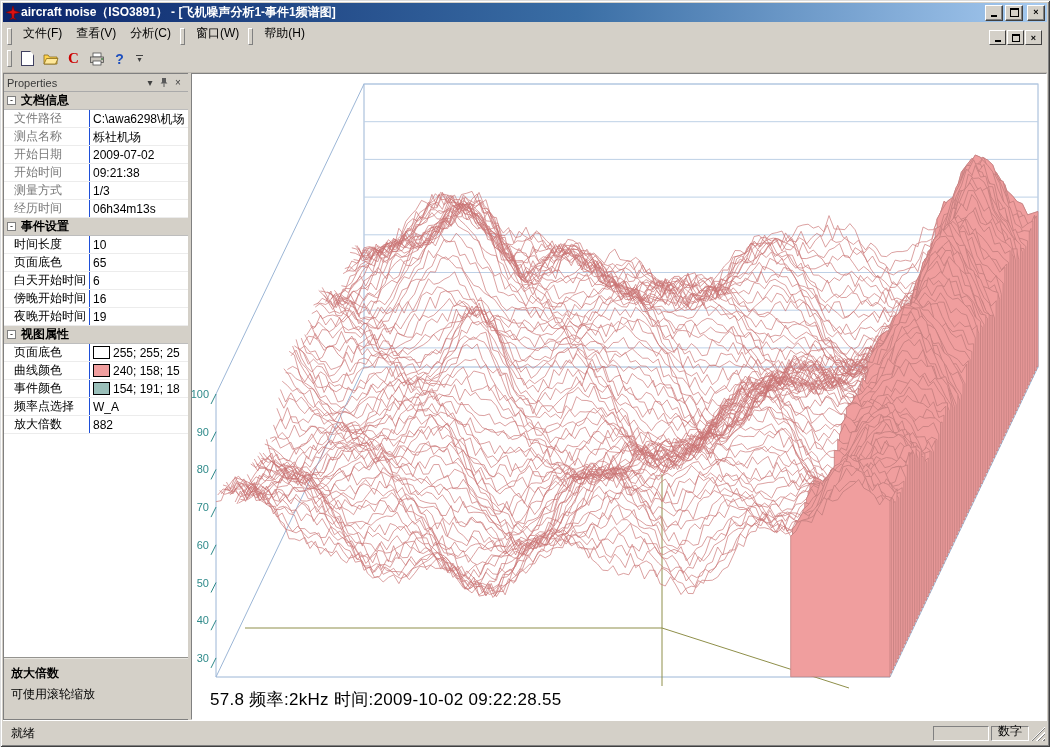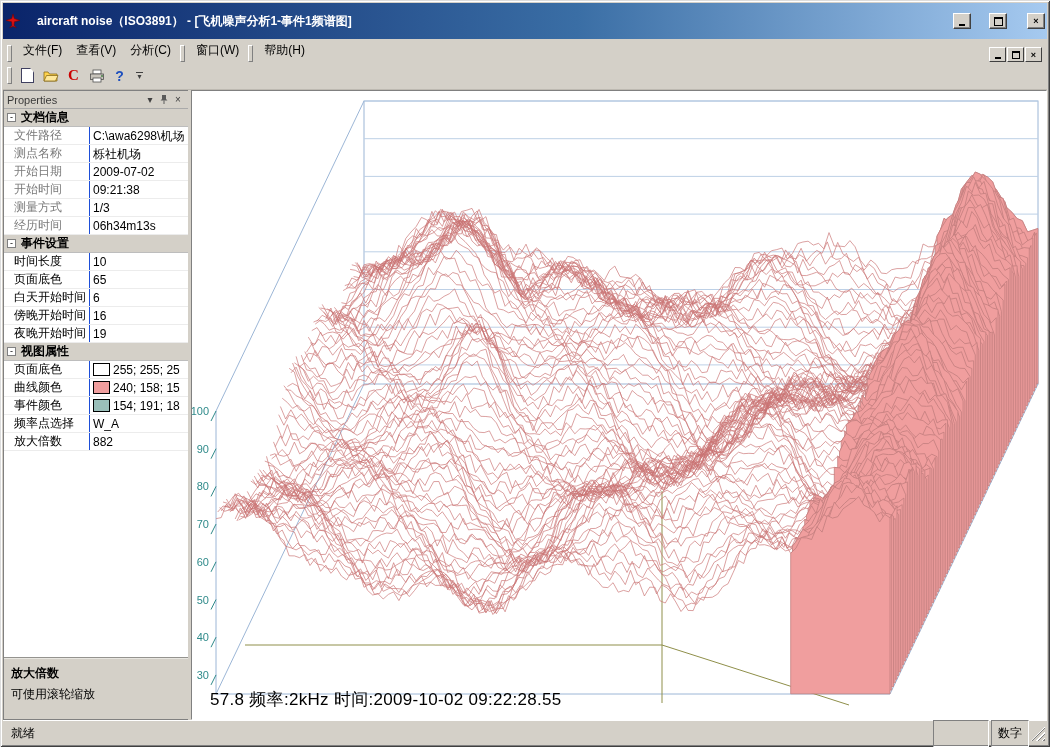--- a/index.html
+++ b/index.html
@@ -1,21 +1,21 @@
 <!DOCTYPE html>
 <html><head>
 <meta charset="utf-8">
 <style>
   html,body{margin:0;padding:0;background:#808080}
   body{width:1050px;height:747px;font-family:"Liberation Sans","DejaVu Sans",sans-serif;font-size:12px;color:#000}
   .window{position:absolute;left:0;top:0;width:1050px;height:747px;box-sizing:border-box;background:#d4d0c8;
     padding:3px;display:flex;flex-direction:column;
     box-shadow:inset 1px 1px 0 #dcdcdc, inset -1px -1px 0 #404040, inset 2px 2px 0 #ffffff, inset -2px -2px 0 #808080;}
   
-  .titlebar{height:36px;flex:none;background:linear-gradient(90deg,#0a246a,#3a6ea5 55%,#a6caf0);display:flex;align-items:center;padding:0 2px;gap:16px}
+  .titlebar{height:19px;flex:none;background:linear-gradient(90deg,#0a246a,#3a6ea5 55%,#a6caf0);display:flex;align-items:center;padding:0 2px;gap:0}
   .title-text{color:#fff;font-weight:bold;font-size:12px;white-space:nowrap;overflow:hidden;flex:1}
   .winbtn{width:16px;height:14px;flex:none;background:#d4d0c8;border:1px solid;border-color:#ffffff #404040 #404040 #ffffff;
     box-shadow:inset -1px -1px 0 #808080;display:flex;align-items:center;justify-content:center;font-size:9px;line-height:9px;font-weight:bold;color:#000;margin-left:2px}
   .winbtn .min{display:block;width:6px;height:2px;background:#000;margin-top:7px}
   .winbtn .res{display:block;width:7px;height:6px;border:1px solid #000;border-top-width:2px}
   
   .menubar{height:23px;flex:none;display:flex;align-items:flex-end;padding:0 2px;gap:0}
   .grip{width:3px;height:15px;margin:0 4px 0 2px;background:#d4d0c8;border:1px solid;border-color:#ffffff #808080 #808080 #ffffff;flex:none}
   .menu-item{padding:3px 7px;cursor:default}
   .mdi-btns{margin-left:auto;display:flex;gap:1px;padding-right:3px}
@@ -47,21 +47,21 @@
   .swatch{width:15px;height:11px;border:1px solid #000;flex:none}
   .desc{flex:none;height:62px;box-sizing:border-box;background:#d4d0c8;border-top:2px groove #e8e6e0;padding:6px 7px}
   .desc-title{font-weight:bold;margin-bottom:4px}
   .splitter{width:3px;flex:none;background:#d4d0c8}
   .chart-area{flex:1;position:relative;background:#fff;border:1px solid;border-color:#808080 #ffffff #ffffff #808080;overflow:hidden}
   .chart-area svg{display:block;position:absolute;left:0;top:0}
   .readout{position:absolute;left:18px;bottom:8px;font-size:17px;letter-spacing:.3px;color:#000;white-space:nowrap}
   
   .statusbar{height:21px;flex:none;display:flex;align-items:center;gap:2px;padding:2px 2px 0 2px;border-top:1px solid #ffffff}
   .sb-left{flex:1;padding-left:6px}
-  .sb-pane{height:27px;box-sizing:border-box;border:1px solid;border-color:#808080 #ffffff #ffffff #808080;display:flex;align-items:center;padding:0 6px}
+  .sb-pane{height:15px;box-sizing:border-box;border:1px solid;border-color:#808080 #ffffff #ffffff #808080;display:flex;align-items:flex-end;padding:0 6px}
   .sb-pane.small{width:56px}
   .sb-grip{width:14px;height:15px;background:repeating-linear-gradient(135deg,transparent 0 2px,#ffffff 2px 3px,#808080 3px 4px);clip-path:polygon(100% 0,100% 100%,0 100%)}
 </style>
 </head>
 <body>
 
 <div class="window">
 
   <div class="titlebar">
     <svg width="16" height="16" viewBox="0 0 16 16">

